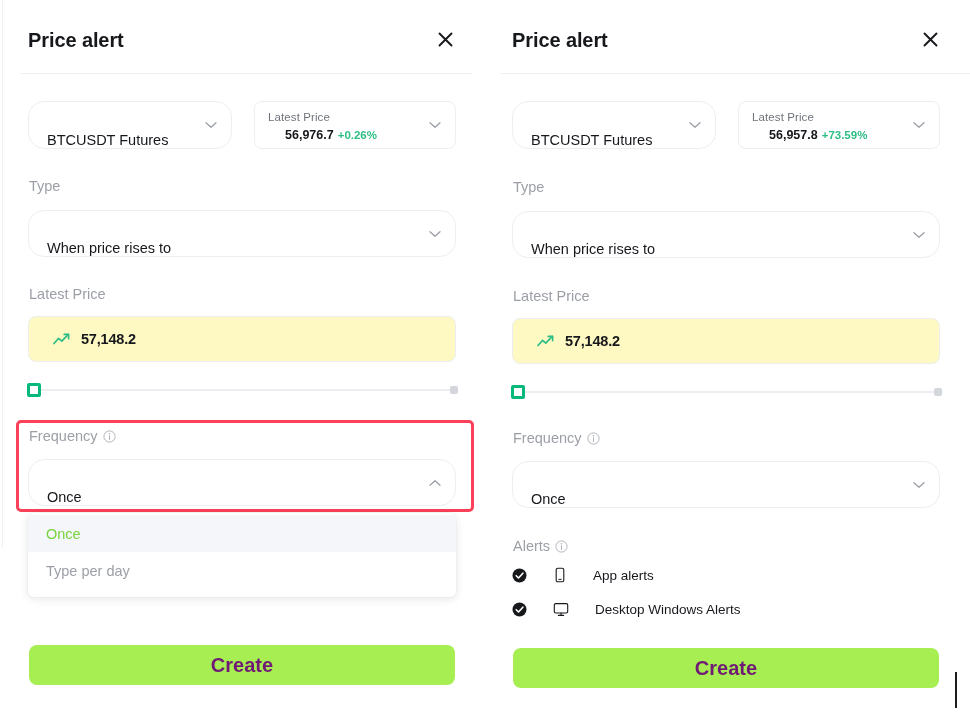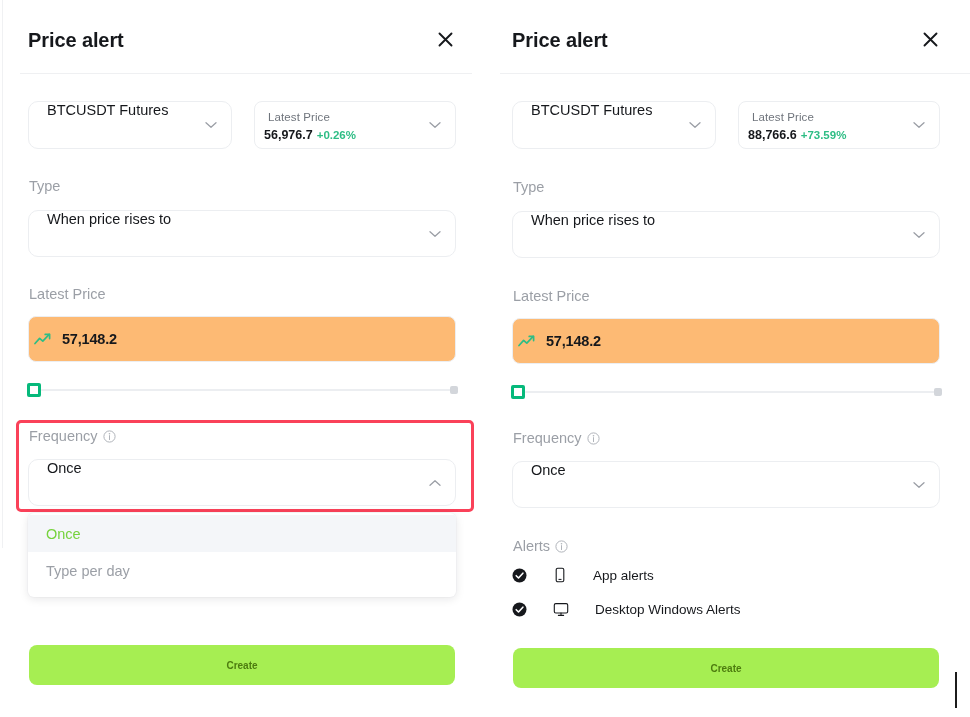--- a/index.html
+++ b/index.html
@@ -76,24 +76,24 @@
     display: flex;
     align-items: center;
     gap: 5px;
   }
   .info-icon { display: inline-flex; align-items: center; }
 
   
   .sel {
     position: relative;
     border: 1px solid #eceef1;
-    border-radius: 10px;
+    border-radius: 16px;
     background: #ffffff;
     display: flex;
-    align-items: flex-start;
+    align-items: flex-end;
     cursor: pointer;
   }
   .sel-text {
     font-size: 14.5px;
     color: #16181c;
   }
   .chev {
     position: absolute;
     right: 14px;
     top: 50%;
@@ -111,42 +111,42 @@
   .pricebox .pb-label {
     font-size: 11.5px;
     color: #6f747c;
     position: absolute;
     left: 13px;
     top: 9px;
     letter-spacing: 0.1px;
   }
   .pricebox .pb-val {
     position: absolute;
-    left: 9px;
+    left: 30px;
     top: 26px;
     font-size: 12.5px;
     color: #16181c;
     font-weight: bold;
     white-space: nowrap;
   }
   .pricebox .pb-chg {
     color: #2ebd85;
     font-weight: bold;
     font-size: 11.5px;
     margin-left: 4px;
   }
 
   .input-box {
     position: absolute;
     border: 1px solid #eceef1;
     border-radius: 8px;
-    background: #fdba74;
-    display: flex;
-    align-items: center;
-    padding-left: 5px;
+    background: #fef9c3;
+    display: flex;
+    align-items: center;
+    padding-left: 24px;
     gap: 10px;
     cursor: text;
   }
   .input-box .in-val {
     font-size: 14.5px;
     color: #16181c;
     font-weight: bold;
     letter-spacing: -0.2px;
   }
 
@@ -231,23 +231,23 @@
   
   .create-btn {
     position: absolute;
     background: #a6ee52;
     border-radius: 8px;
     border: none;
     display: flex;
     align-items: center;
     justify-content: center;
     font-family: "Liberation Sans", sans-serif;
-    font-size: 10px;
+    font-size: 20px;
     font-weight: bold;
-    color: #4d7c0f;
+    color: #701a75;
     cursor: pointer;
   }
 
   
   .caret {
     position: absolute;
     left: 955px;
     top: 672px;
     width: 2px;
     height: 36px;
@@ -373,21 +373,21 @@
       <span class="chev">
         <svg width="12" height="8" viewBox="0 0 12 8">
           <path d="M1 1.8 L6 6.3 L11 1.8" stroke="#9b9fa6" stroke-width="1.3" fill="none" stroke-linecap="round" stroke-linejoin="round"></path>
         </svg>
       </span>
     </div>
 
     <div class="pricebox" style="left:251px;top:101px;width:202px;height:48px;">
       <span class="pb-label">Latest Price</span>
       <span class="pb-val">
-        <span>88,766.6</span><span class="pb-chg">+73.59%</span>
+        <span>56,957.8</span><span class="pb-chg">+73.59%</span>
       </span>
       <span class="chev">
         <svg width="12" height="8" viewBox="0 0 12 8">
           <path d="M1 1.8 L6 6.3 L11 1.8" stroke="#9b9fa6" stroke-width="1.3" fill="none" stroke-linecap="round" stroke-linejoin="round"></path>
         </svg>
       </span>
     </div>
 
     <div class="field-label" style="position:absolute;left:26px;top:179px;">
       <span>Type</span>

